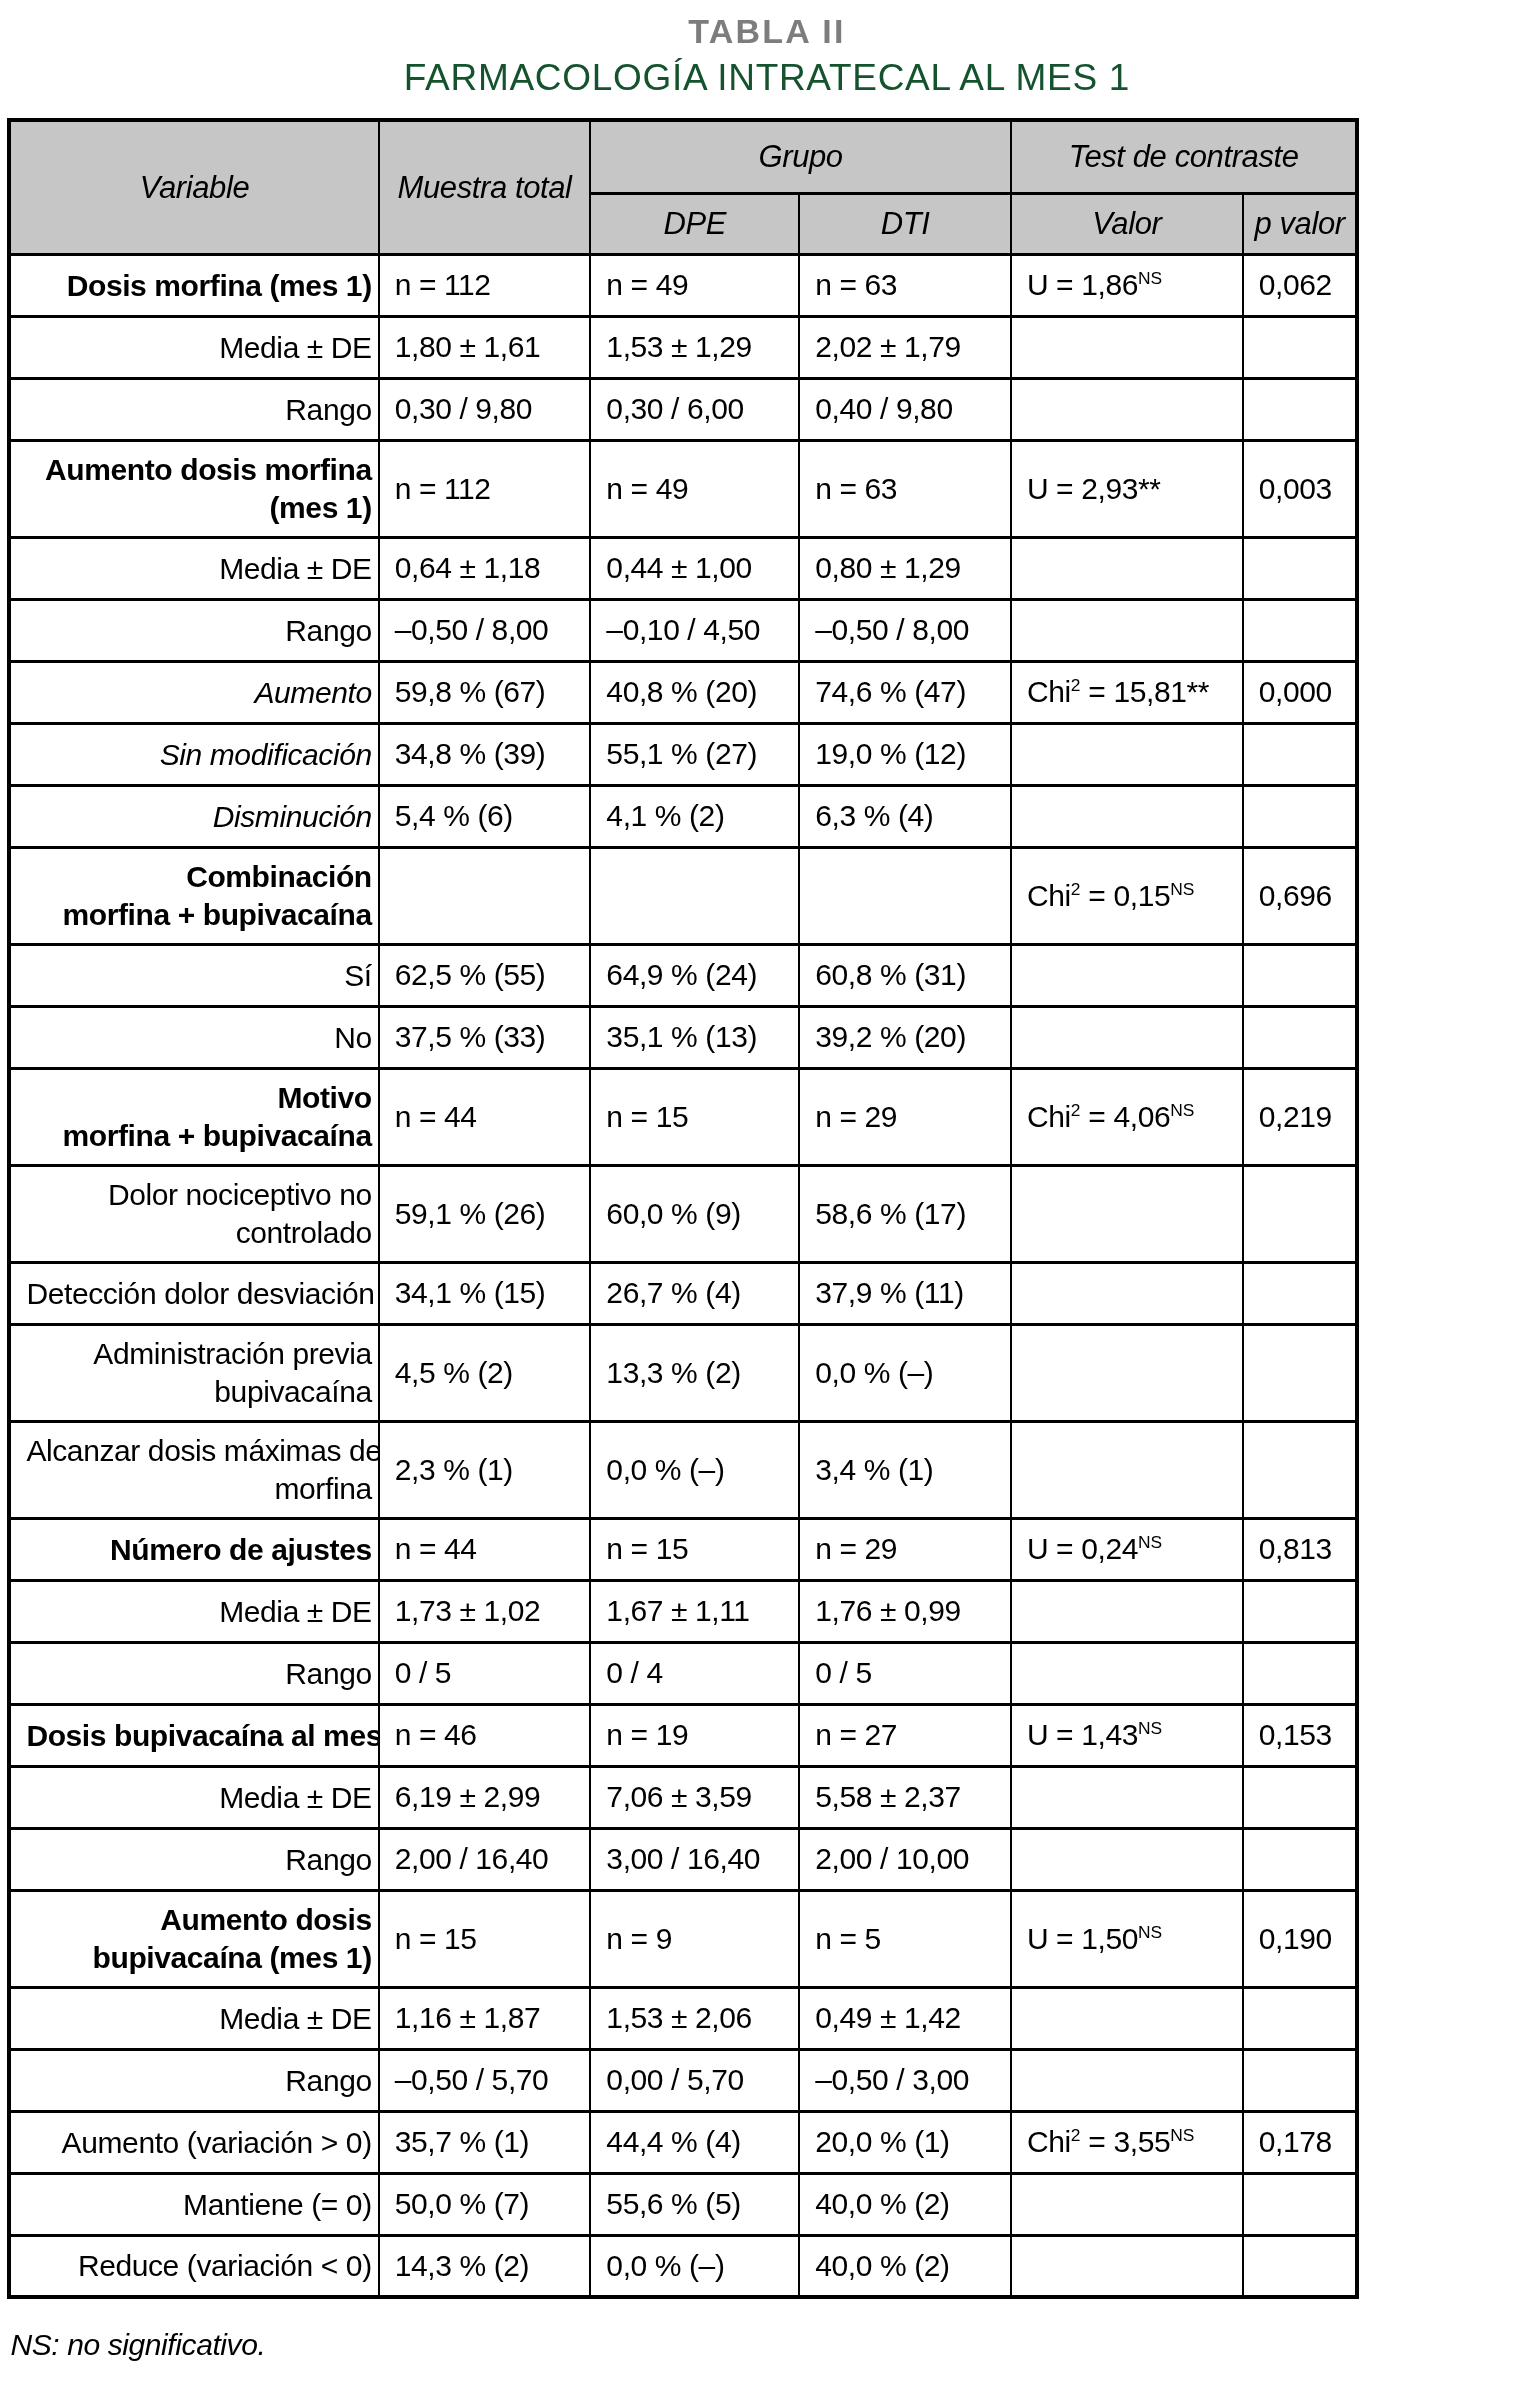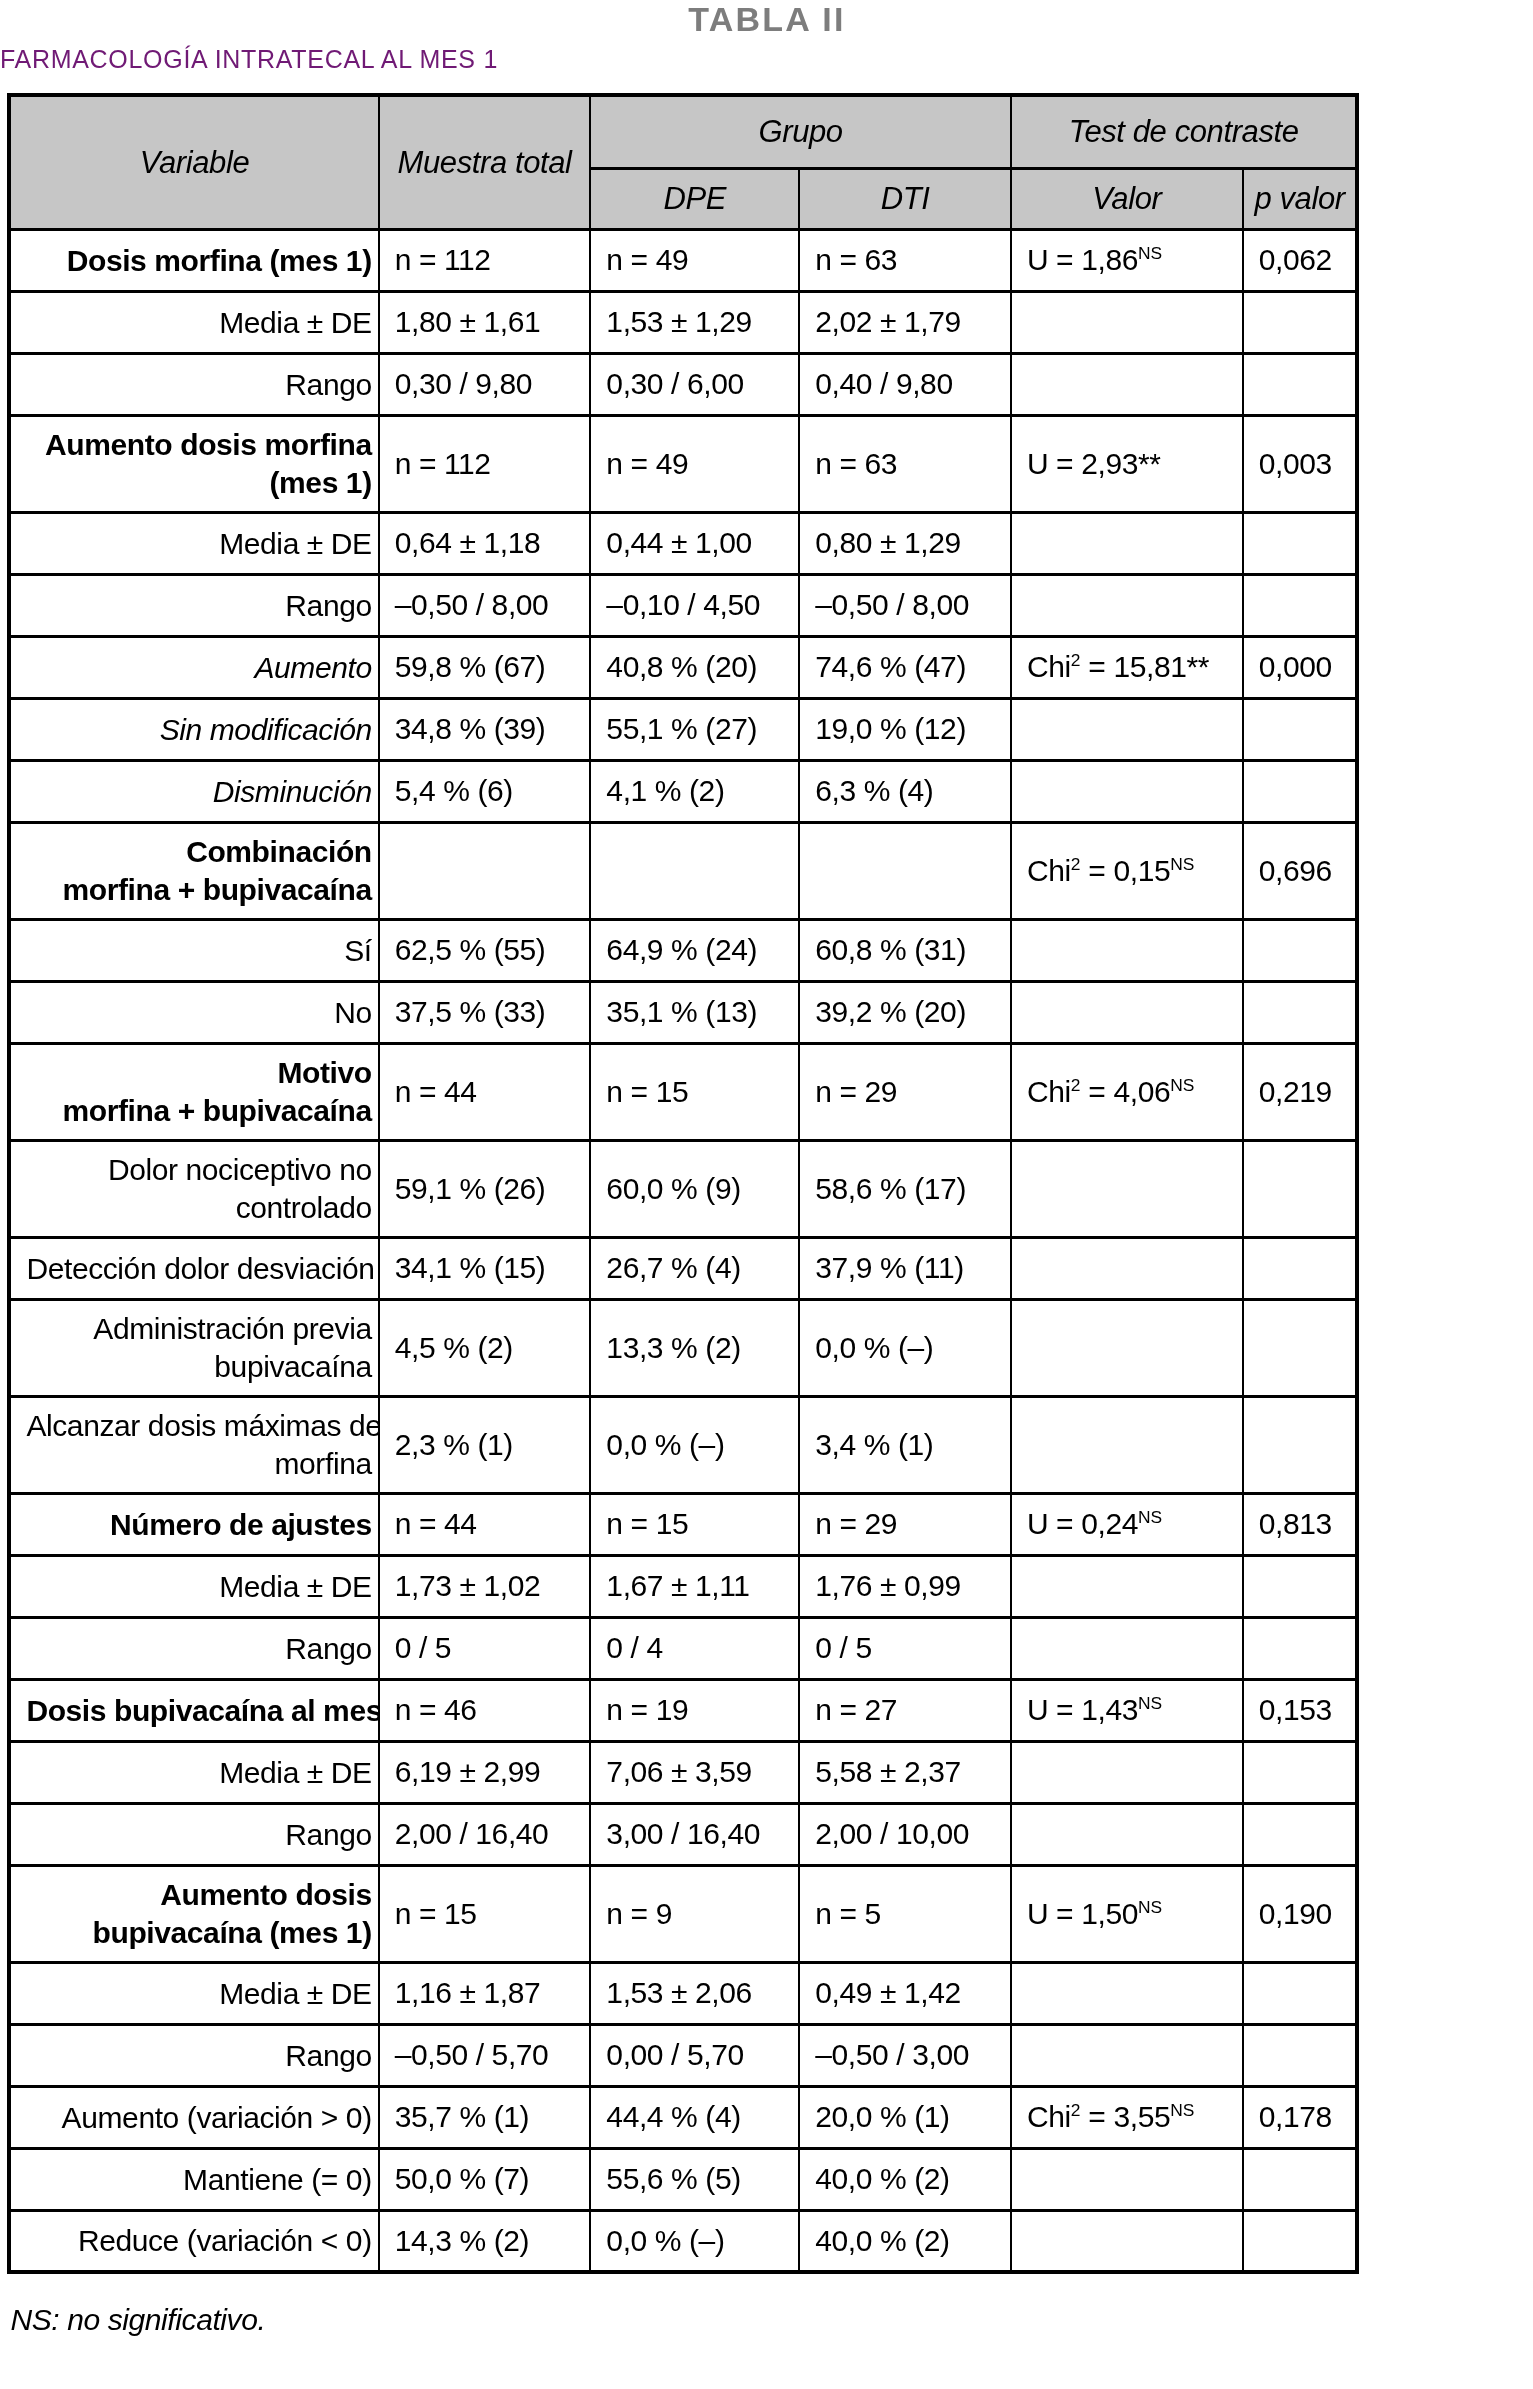--- a/index.html
+++ b/index.html
@@ -10,32 +10,33 @@
     color: #000000;
   }
   .page {
     position: relative;
     width: 1534px;
     height: 2389px;
     background: #ffffff;
     overflow: hidden;
   }
   .title {
+    margin-top: 12px;
     text-align: center;
     font-size: 34px;
     font-weight: bold;
     color: #7d7d7d;
     letter-spacing: 2.2px;
   }
   .subtitle {
     margin-top: 6px;
-    text-align: left;
-    font-size: 25px;
+    text-align: center;
+    font-size: 37px;
     font-weight: normal;
-    color: #701a75;
+    color: #14532d;
     letter-spacing: 0.7px;
   }
   table.main {
     border-collapse: collapse;
     table-layout: fixed;
     width: 1352px;
     margin: 19.3px auto 0 7.4px;
     border: 4.5px solid #000;
   }
   th, td {

